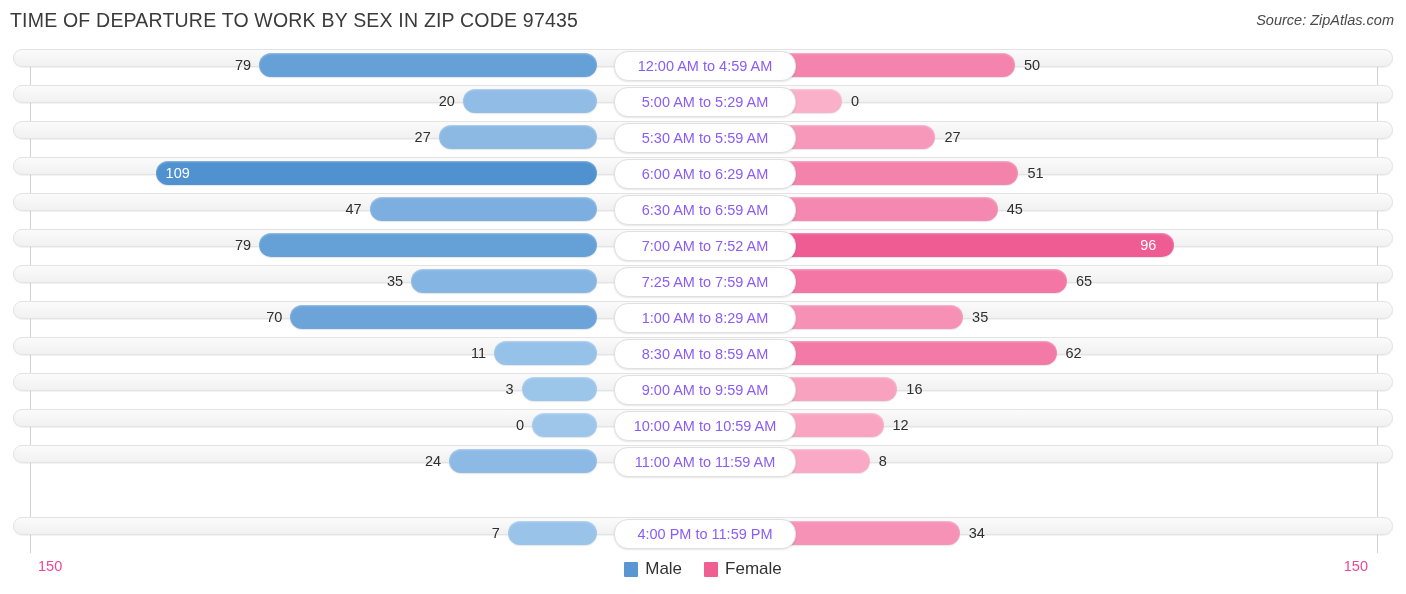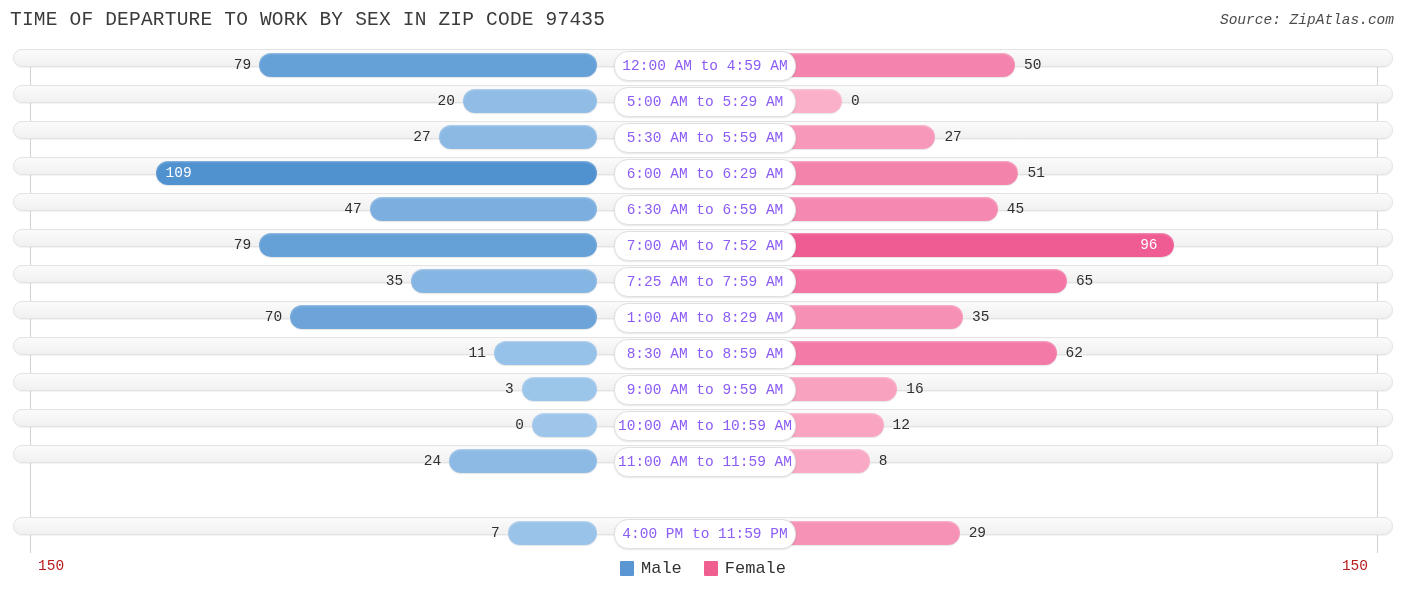--- a/index.html
+++ b/index.html
@@ -3,21 +3,21 @@
 <meta charset="utf-8">
 <style>
   html,body{margin:0;padding:0;}
   body{
     width:1406px;height:594px;
     background:#ffffff;
     font-family:"Liberation Sans", sans-serif;
     overflow:hidden;
     position:relative;
   }
-  .chart-root{position:relative;width:1406px;height:594px;font-family:Liberation Mono, monospace;}
+  .chart-root{position:relative;width:1406px;height:594px;}
 
   
   .header{position:absolute;left:0;top:0;width:1406px;height:40px;}
   .title{
     position:absolute;left:10px;top:9px;
     font-size:19.5px;color:#3b3b3b;letter-spacing:.2px;
     white-space:nowrap;
   }
   .source{
     position:absolute;right:12px;top:12px;
@@ -60,21 +60,21 @@
     border:1px solid #e0e0e0;
     border-radius:14px;
     font-size:14.5px;color:#8b5cf6;
     text-align:center;white-space:nowrap;
     box-shadow:0 1px 2px rgba(0,0,0,.10);
     z-index:4;
   }
 
   
   .footer{position:absolute;left:0;top:554px;width:1406px;height:40px;}
-  .tick{position:absolute;top:4px;font-size:14.5px;color:#b91c1c;}
+  .tick{position:absolute;top:4px;font-size:14.5px;color:#ec4899;}
   .tick-left{left:38px;}
   .tick-right{right:38px;}
 
   .legend{
     position:absolute;left:0;right:0;top:5px;
     display:flex;justify-content:center;align-items:center;gap:22px;
   }
   .legend-item{display:flex;align-items:center;gap:7px;}
   .swatch{width:14px;height:15px;border-radius:1px;display:inline-block;}
   .legend-label{font-size:17px;color:#333333;}
@@ -173,21 +173,21 @@
         <div class="bar bar-male" style="left: 435.12px; width: 147.88px; background: rgb(141, 186, 229);"></div>
         <div class="val val-out-left" style="left: 377.12px; width: 50px;">24</div>
         <div class="bar bar-female" style="left: 763px; width: 92.68px; background: rgb(249, 169, 197);"></div>
         <div class="val" style="left: 864.68px;">8</div>
         <div class="cat" style="left: 600px; width: 180px;">11:00 AM to 11:59 AM</div>
       </div>
       <div class="row" style="top: 468px;">
         <div class="bar bar-male" style="left: 493.827px; width: 89.1733px; background: rgb(153, 195, 233);"></div>
         <div class="val val-out-left" style="left: 435.827px; width: 50px;">7</div>
         <div class="bar bar-female" style="left: 763px; width: 182.64px; background: rgb(246, 146, 182);"></div>
-        <div class="val" style="left: 954.64px;">29</div>
+        <div class="val" style="left: 954.64px;">34</div>
         <div class="cat" style="left: 600px; width: 180px;">4:00 PM to 11:59 PM</div>
       </div>
     </div>
 
   <div class="footer">
     <div class="tick tick-left">150</div>
     <div class="tick tick-right">150</div>
     <div class="legend">
       <div class="legend-item">
         <span class="swatch" id="sw-male" style="background: rgb(90, 150, 210);"></span>

